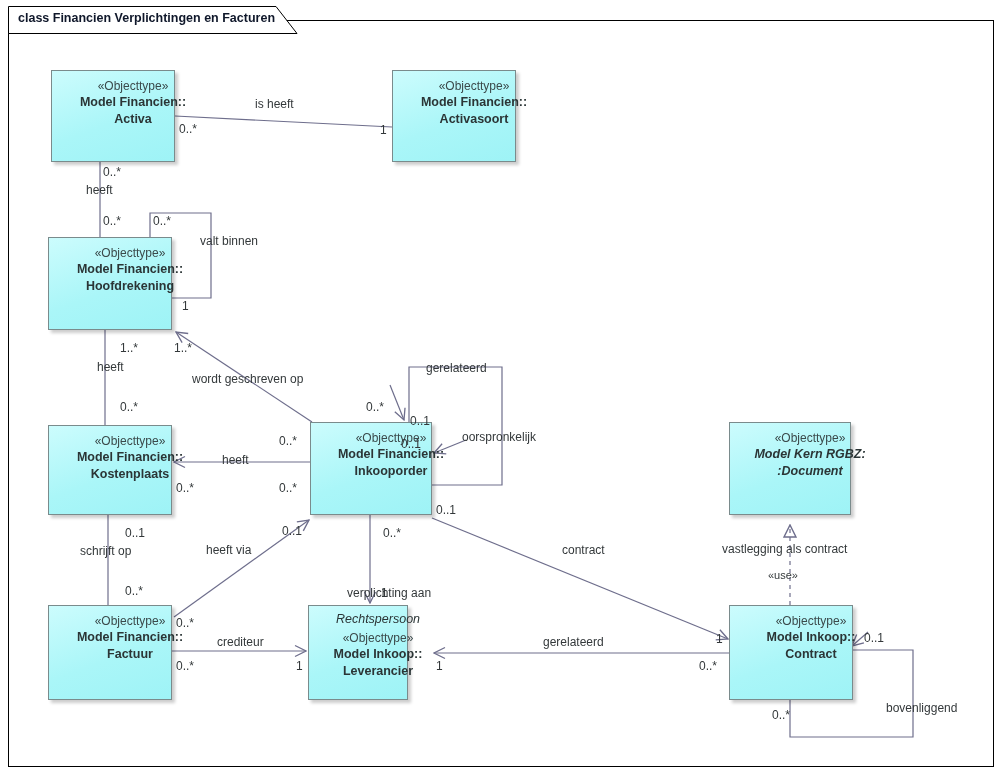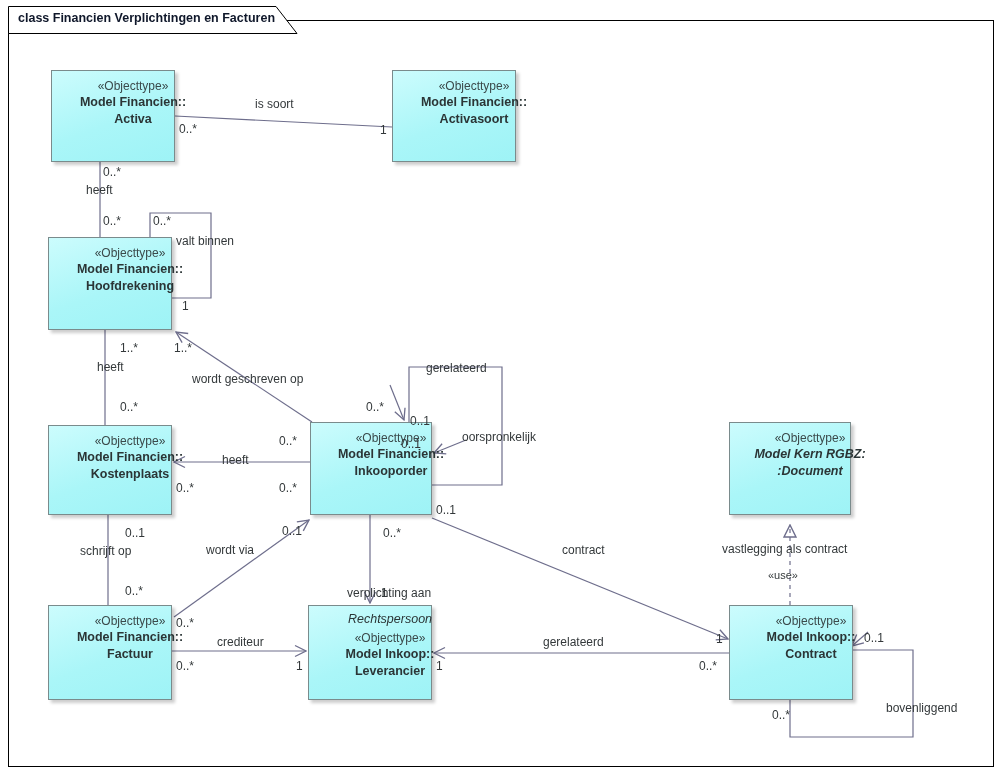--- a/index.html
+++ b/index.html
@@ -212,43 +212,43 @@
     <div class="nm italic">Model Kern RGBZ:</div>
     <div class="nm italic">:Document</div>
   </div>
 
   <div class="cls" style="left:48px; top:605px; width:124px; height:95px;">
     <div class="stereo">«Objecttype»</div>
     <div class="nm">Model Financien::</div>
     <div class="nm">Factuur</div>
   </div>
 
-  <div class="cls" style="left:308px; top:605px; width:124px; height:95px; padding-top:5px;">
+  <div class="cls" style="left:308px; top:605px; width:100px; height:95px; padding-top:5px;">
     <div class="parentname">Rechtspersoon</div>
     <div class="stereo">«Objecttype»</div>
     <div class="nm">Model Inkoop::</div>
     <div class="nm">Leverancier</div>
   </div>
 
   <div class="cls" style="left:729px; top:605px; width:124px; height:95px;">
     <div class="stereo">«Objecttype»</div>
     <div class="nm">Model Inkoop::</div>
     <div class="nm">Contract</div>
   </div>
 
-  <div class="lbl" style="left:255px; top:97px;">is soort</div>
+  <div class="lbl" style="left:255px; top:97px;">is heeft</div>
   <div class="lbl" style="left:86px; top:183px;">heeft</div>
-  <div class="lbl" style="left:176px; top:234px;">valt binnen</div>
+  <div class="lbl" style="left:200px; top:234px;">valt binnen</div>
   <div class="lbl" style="left:97px; top:360px;">heeft</div>
   <div class="lbl" style="left:192px; top:372px;">wordt geschreven op</div>
   <div class="lbl" style="left:426px; top:361px;">gerelateerd</div>
   <div class="lbl" style="left:462px; top:430px;">oorspronkelijk</div>
   <div class="lbl" style="left:222px; top:453px;">heeft</div>
   <div class="lbl" style="left:80px; top:544px;">schrijft op</div>
-  <div class="lbl" style="left:206px; top:543px;">wordt via</div>
+  <div class="lbl" style="left:206px; top:543px;">heeft via</div>
   <div class="lbl" style="left:347px; top:586px;">verplichting aan</div>
   <div class="lbl" style="left:217px; top:635px;">crediteur</div>
   <div class="lbl" style="left:543px; top:635px;">gerelateerd</div>
   <div class="lbl" style="left:562px; top:543px;">contract</div>
   <div class="lbl" style="left:886px; top:701px;">bovenliggend</div>
   <div class="lbl" style="left:722px; top:542px;">vastlegging als contract</div>
   <div class="lbl guillemet" style="left:768px; top:568px;">«use»</div>
 
   <div class="lbl mult" style="left:179px; top:122px;">0..*</div>
   <div class="lbl mult" style="left:380px; top:123px;">1</div>

